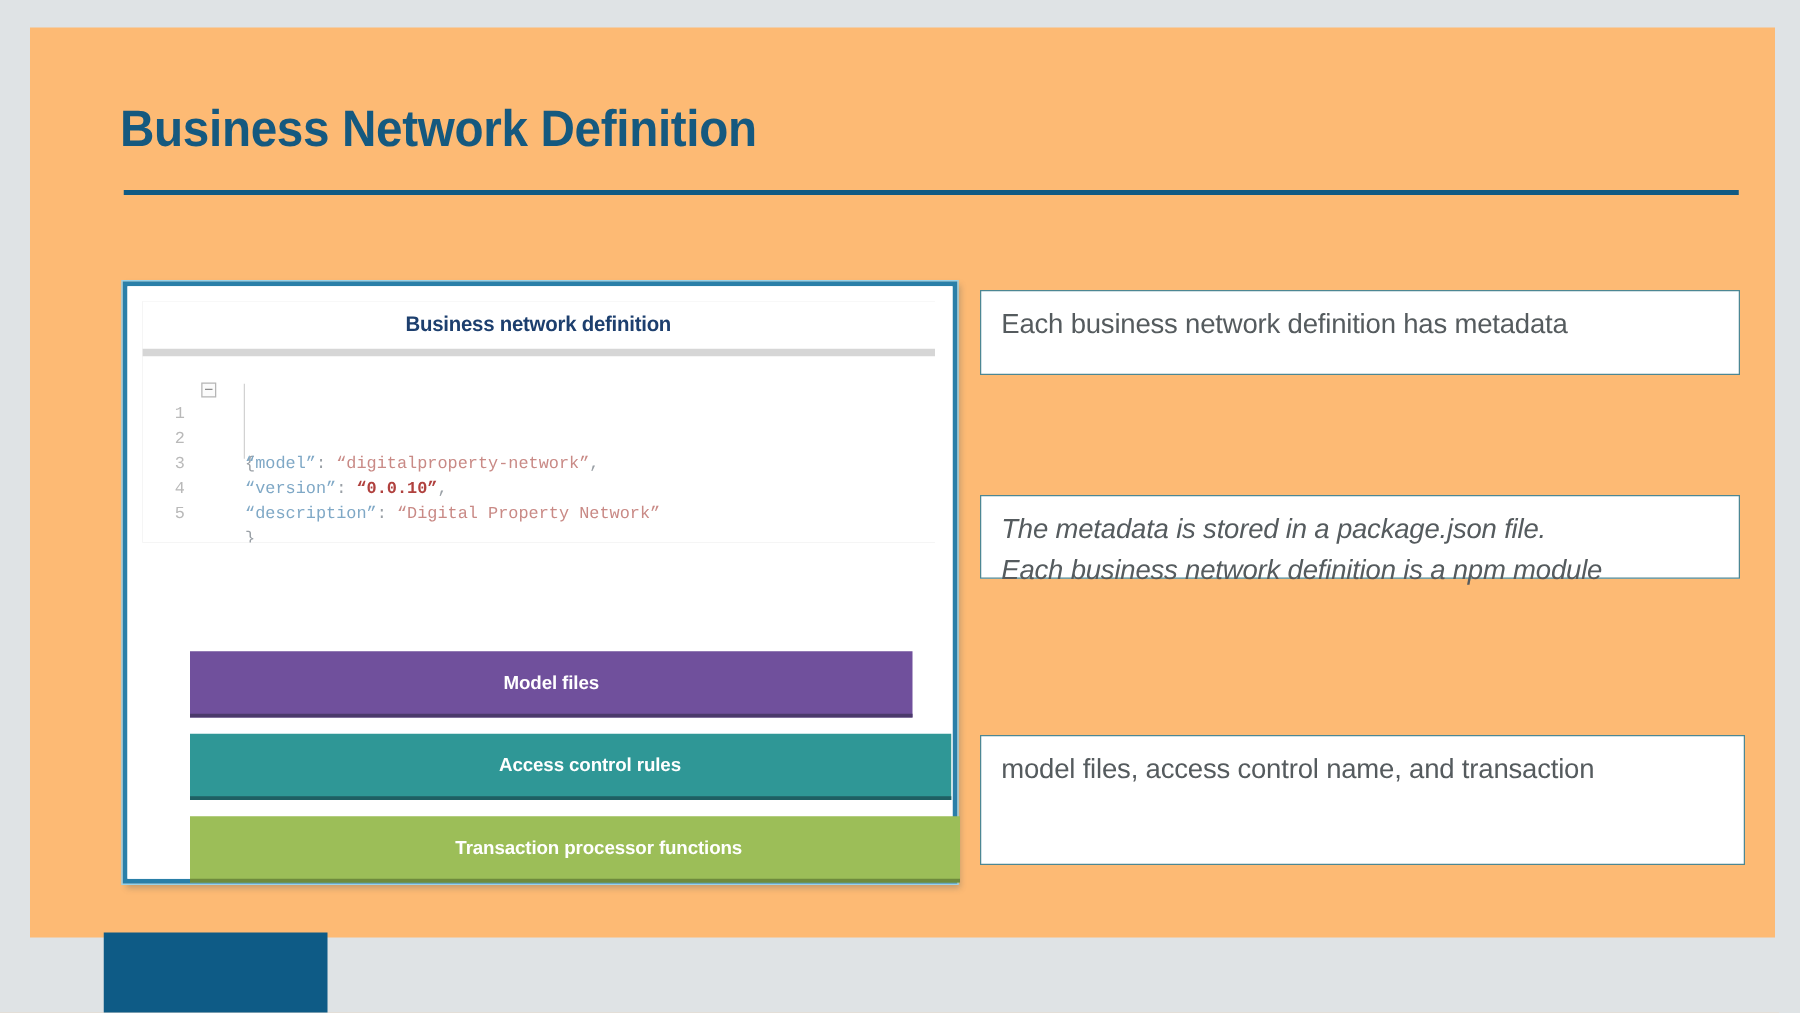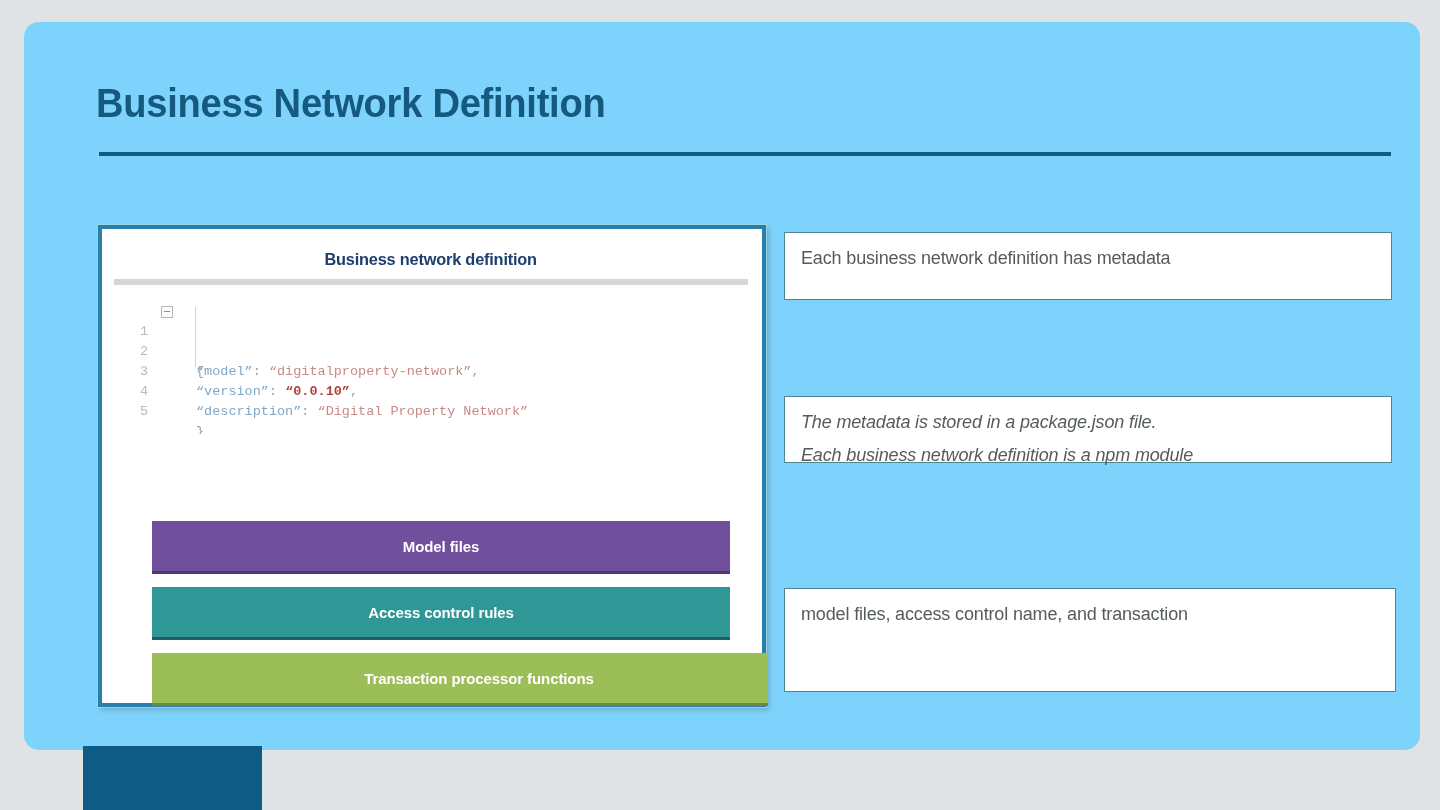--- a/index.html
+++ b/index.html
@@ -19,22 +19,21 @@
   #slide-root {
     position: absolute;
     left: 0; top: 0;
     width: 1440px; height: 810px;
     background: #dfe3e5;
   }
   #slide-surface {
     position: absolute;
     left: 24px; top: 22px;
     width: 1396px; height: 728px;
-    background: #7dd3fc;
-    border-radius: 15px;
+    background: #fdba74;
   }
 
   
   #slide-title {
     position: absolute;
     left: 72px; top: 58px;
     font-size: 41px;
     font-weight: bold;
     color: #15597f;
     letter-spacing: -0.3px;
@@ -172,21 +171,21 @@
   #bar-txn        { top: 158px; background: #9cbe58; border-bottom: 3px solid #6e8b3d; padding-left: 38px; }
 
   
   .callout {
     position: absolute;
     border: 1px solid #4d8793;
     background: #ffffff;
     box-sizing: border-box;
     padding: 9px 14px 9px 16px;
     color: #555b5e;
-    font-size: 18px;
+    font-size: 22px;
     line-height: 33px;
     letter-spacing: -0.15px;
   }
   #callout-1 { left: 760px; top: 210px;  width: 608px; height: 68px; }
   #callout-2 { left: 760px; top: 374px;  width: 608px; height: 67px; font-style: italic; }
   #callout-3 { left: 760px; top: 566px;  width: 612px; height: 104px; }
   .callout .ln2 { display: block; }
 
   
   #footer-accent {
@@ -242,21 +241,21 @@
                 <span class="ln">5</span>
                 <span class="code-text p">}</span>
               </div>
 
             </div>
           </div>
         </div>
 
         <div id="bar-stack">
           <div class="stack-bar" id="bar-model" style="background: rgb(112, 80, 156);">Model files</div>
-          <div class="stack-bar" id="bar-acl" style="background: rgb(47, 151, 150);">Access control rules</div>
+          <div class="stack-bar" id="bar-acl" style="background: rgb(47, 151, 150); padding-left: 31px;">Access control rules</div>
           <div class="stack-bar" id="bar-txn" style="background: rgb(156, 190, 88);">Transaction processor functions</div>
         </div>
 
       </div>
     </div>
 
     <div class="callout" id="callout-1">
       <span class="ln2">Each business network definition has metadata</span>
     </div>
 

